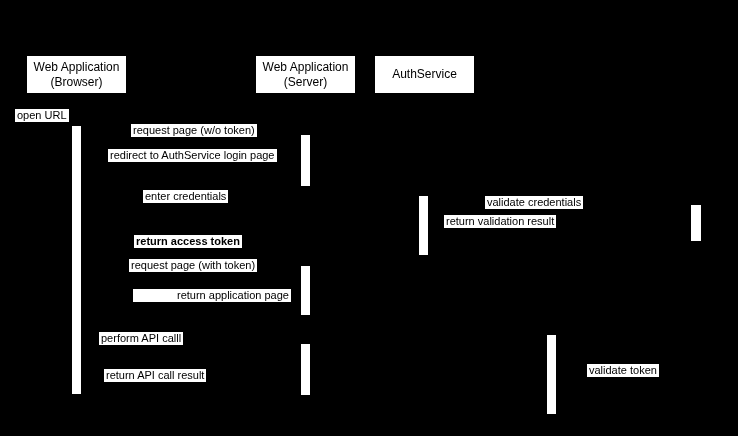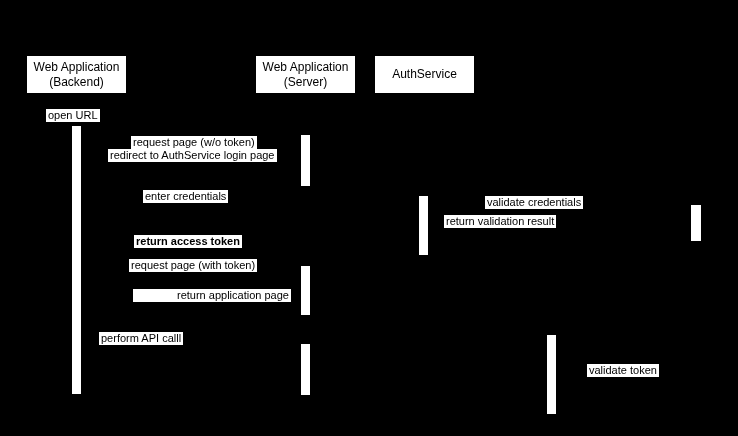--- a/index.html
+++ b/index.html
@@ -38,40 +38,41 @@
     padding: 0 2px;
     white-space: nowrap;
   }
 </style>
 </head>
 <body>
 
 <div id="stage">
     <div class="actor-box" style="left: 27px; top: 56px; width: 99px; height: 37px;">
       <span>Web Application</span>
-      <span>(Backend)</span>
+      <span>(Browser)</span>
     </div>
     <div class="actor-box" style="left: 256px; top: 56px; width: 99px; height: 37px;">
       <span>Web Application</span>
       <span>(Server)</span>
     </div>
     <div class="actor-box" style="left: 375px; top: 56px; width: 99px; height: 37px;">
       <span>AuthService</span>
     </div>
     <div class="activation-bar" style="left: 72px; top: 126px; width: 9px; height: 268px;"></div>
     <div class="activation-bar" style="left: 301px; top: 135px; width: 9px; height: 51px;"></div>
     <div class="activation-bar" style="left: 419px; top: 196px; width: 9px; height: 59px;"></div>
     <div class="activation-bar" style="left: 691px; top: 205px; width: 10px; height: 36px;"></div>
     <div class="activation-bar" style="left: 301px; top: 266px; width: 9px; height: 49px;"></div>
     <div class="activation-bar" style="left: 547px; top: 335px; width: 9px; height: 79px;"></div>
     <div class="activation-bar" style="left: 301px; top: 344px; width: 9px; height: 51px;"></div>
-    <div class="message-label" style="left: 15px; top: 109px; margin-left: 31px;">open URL</div>
-    <div class="message-label" style="left: 131px; top: 136px;">request page (w/o token)</div>
+    <div class="message-label" style="left: 15px; top: 109px;">open URL</div>
+    <div class="message-label" style="left: 131px; top: 124px;">request page (w/o token)</div>
     <div class="message-label" style="left: 108px; top: 149px;">redirect to AuthService login page</div>
     <div class="message-label" style="left: 143px; top: 190px;">enter credentials</div>
     <div class="message-label" style="left: 447px; top: 196px; margin-left: 38px;">validate credentials</div>
     <div class="message-label" style="left: 444px; top: 215px;">return validation result</div>
     <div class="message-label" style="left: 134px; top: 235px; font-weight: bold;">return access token</div>
     <div class="message-label" style="left: 129px; top: 259px;">request page (with token)</div>
     <div class="message-label" style="left: 133px; top: 289px; padding-left: 44px;">return application page</div>
     <div class="message-label" style="left: 99px; top: 332px;">perform API calll</div>
     <div class="message-label" style="left: 587px; top: 364px;">validate token</div>
+    <div class="message-label" style="left: 104px; top: 369px;">return API call result</div>
   </div>
 
 </body></html>

